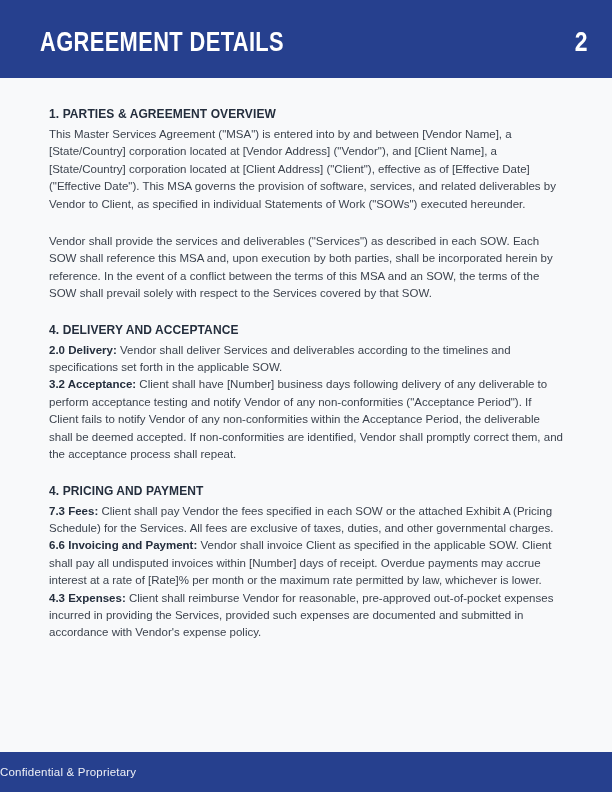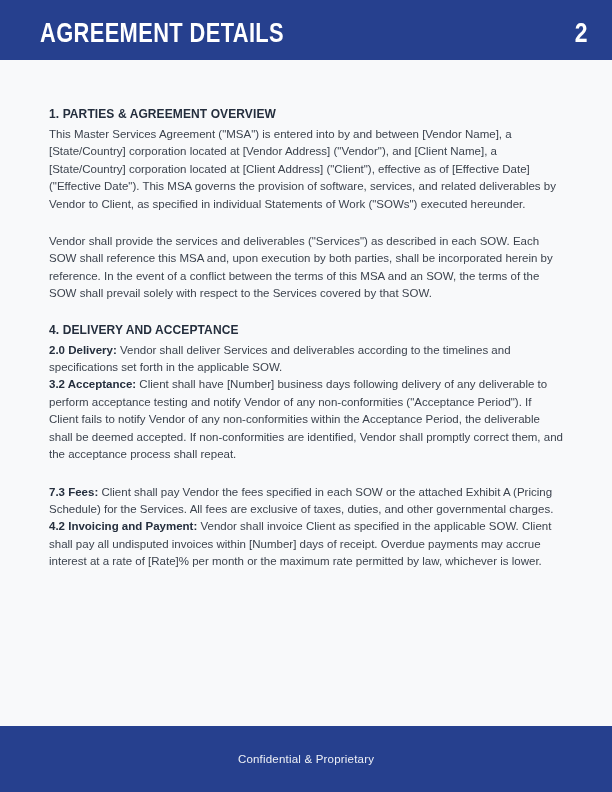--- a/index.html
+++ b/index.html
@@ -13,21 +13,21 @@
     width: 612px;
     height: 792px;
     overflow: hidden;
     background: var(--page-background, #f8f9fa);
   }
   
   .topbar {
     position: absolute;
     top: 0; left: 0;
     width: 100%;
-    height: 60px;
+    height: 78px;
     background: var(--primary-navy, #26408e);
     display: flex;
     align-items: center;
     justify-content: space-between;
     box-sizing: border-box;
     padding: 6px 24px 0 40px;
   }
   .topbar .title {
     display: inline-block;
     color: #ffffff;
@@ -71,25 +71,25 @@
   }
   .sec p b.lead {
     font-weight: bold;
     color: var(--heading-text, #2c3444);
   }
   
   .botbar {
     position: absolute;
     bottom: 0; left: 0;
     width: 100%;
-    height: 66px;
+    height: 40px;
     background: var(--primary-navy, #26408e);
     display: flex;
     align-items: center;
-    justify-content: center;
+    justify-content: flex-start;
   }
   .botbar span {
     color: #eef0f6;
     font-size: 11.5px;
     letter-spacing: 0.2px;
   }
 </style>
 </head>
 <body>
 
@@ -111,22 +111,24 @@
       <p><b class="lead"></b><span>Vendor shall provide the services and deliverables ("Services") as described in each SOW. Each SOW shall reference this MSA and, upon execution by both parties, shall be incorporated herein by reference. In the event of a conflict between the terms of this MSA and an SOW, the terms of the SOW shall prevail solely with respect to the Services covered by that SOW.</span></p>
     </section>
 
     <section class="sec">
       <h2>4. DELIVERY AND ACCEPTANCE</h2>
       <p><b class="lead">2.0 Delivery:</b><span> Vendor shall deliver Services and deliverables according to the timelines and specifications set forth in the applicable SOW.</span></p>
       <p><b class="lead">3.2 Acceptance:</b><span> Client shall have [Number] business days following delivery of any deliverable to perform acceptance testing and notify Vendor of any non-conformities ("Acceptance Period"). If Client fails to notify Vendor of any non-conformities within the Acceptance Period, the deliverable shall be deemed accepted. If non-conformities are identified, Vendor shall promptly correct them, and the acceptance process shall repeat.</span></p>
     </section>
 
     <section class="sec">
+      <h2>4. PRICING AND PAYMENT</h2>
       <p><b class="lead">7.3 Fees:</b><span> Client shall pay Vendor the fees specified in each SOW or the attached Exhibit A (Pricing Schedule) for the Services. All fees are exclusive of taxes, duties, and other governmental charges.</span></p>
-      <p><b class="lead">4.2 Invoicing and Payment:</b><span> Vendor shall invoice Client as specified in the applicable SOW. Client shall pay all undisputed invoices within [Number] days of receipt. Overdue payments may accrue interest at a rate of [Rate]% per month or the maximum rate permitted by law, whichever is lower.</span></p>
+      <p><b class="lead">6.6 Invoicing and Payment:</b><span> Vendor shall invoice Client as specified in the applicable SOW. Client shall pay all undisputed invoices within [Number] days of receipt. Overdue payments may accrue interest at a rate of [Rate]% per month or the maximum rate permitted by law, whichever is lower.</span></p>
+      <p><b class="lead">4.3 Expenses:</b><span> Client shall reimburse Vendor for reasonable, pre-approved out-of-pocket expenses incurred in providing the Services, provided such expenses are documented and submitted in accordance with Vendor's expense policy.</span></p>
     </section>
 
   </main>
 
   <footer class="botbar">
     <span>Confidential &amp; Proprietary</span>
   </footer>
 
 </div>
 

